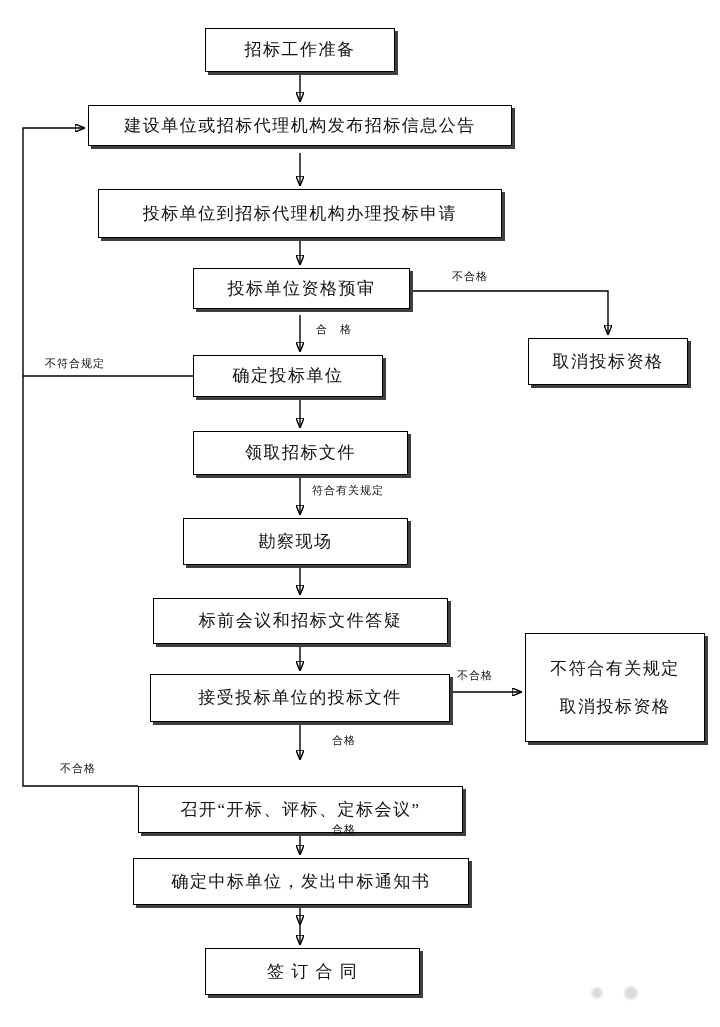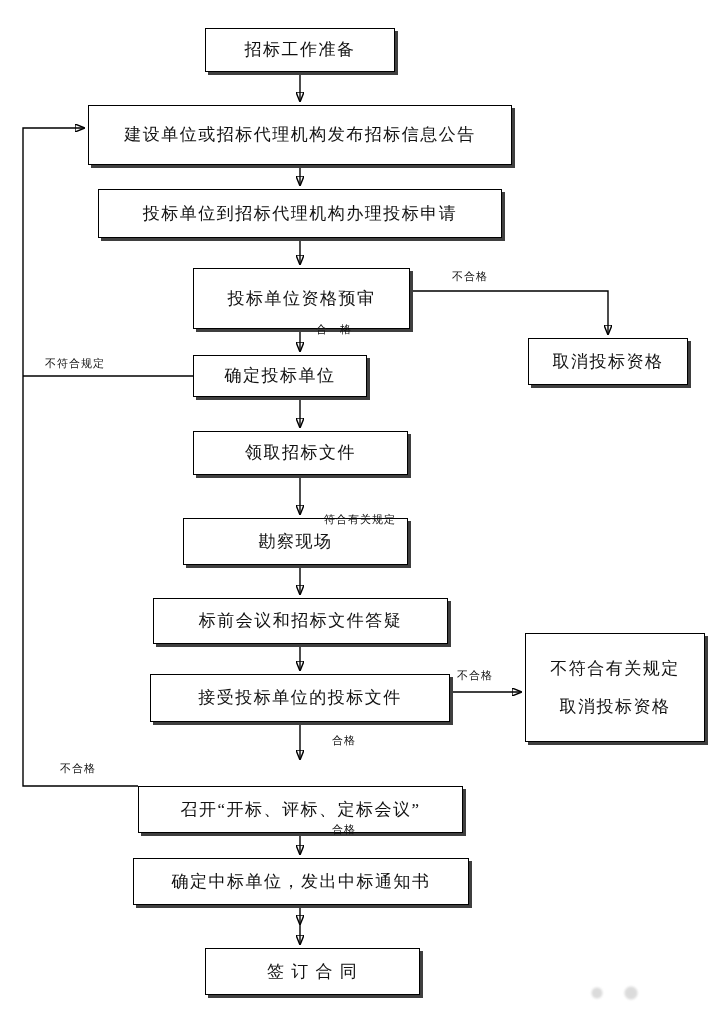--- a/index.html
+++ b/index.html
@@ -87,29 +87,29 @@
     <path d="M300 565 L300 594" marker-end="url(#arr)"></path>
     <path d="M300 644 L300 670" marker-end="url(#arr)"></path>
     <path d="M450 692 L521 692" marker-end="url(#arr)"></path>
     <path d="M300 722 L300 759" marker-end="url(#arr)"></path>
     <path d="M300 810 L300 854" marker-end="url(#arr)"></path>
     <path d="M300 905 L300 924 L300 944" marker-mid="url(#arr)" marker-end="url(#arr)"></path>
   </svg>
 
   <div class="node" style="left:205px; top:28px;  width:190px; height:44px;">招标工作准备</div>
 
-  <div class="node" style="left:88px;  top:105px; width:424px; height:60px;">建设单位或招标代理机构发布招标信息公告</div>
+  <div class="node" style="left:88px;  top:105px; width:424px; height:41px;">建设单位或招标代理机构发布招标信息公告</div>
 
   <div class="node" style="left:98px;  top:189px; width:404px; height:49px;">投标单位到招标代理机构办理投标申请</div>
 
-  <div class="node" style="left:193px; top:268px; width:217px; height:61px;">投标单位资格预审</div>
+  <div class="node" style="left:193px; top:268px; width:217px; height:41px;">投标单位资格预审</div>
 
   <div class="node" style="left:528px; top:338px; width:160px; height:47px;">取消投标资格</div>
 
-  <div class="node" style="left:193px; top:355px; width:174px; height:42px;">确定投标单位</div>
+  <div class="node" style="left:193px; top:355px; width:190px; height:42px;">确定投标单位</div>
 
   <div class="node" style="left:193px; top:431px; width:215px; height:44px;">领取招标文件</div>
 
   <div class="node" style="left:183px; top:518px; width:225px; height:47px;">勘察现场</div>
 
   <div class="node" style="left:153px; top:598px; width:295px; height:46px;">标前会议和招标文件答疑</div>
 
   <div class="node" style="left:150px; top:674px; width:300px; height:48px;font-family:Liberation Serif, serif;">接受投标单位的投标文件</div>
 
   <div class="node two-line" style="left:525px; top:633px; width:180px; height:109px;">
@@ -122,21 +122,21 @@
   <div class="node" style="left:133px; top:858px; width:336px; height:47px;">确定中标单位，发出中标通知书</div>
 
   <div class="node" style="left:205px; top:948px; width:215px; height:47px;">签 订 合 同</div>
 
   <div class="elabel" style="left:452px; top:269px;">不合格</div>
 
   <div class="elabel" style="left:316px; top:322px;">合　格</div>
 
   <div class="elabel" style="left:45px; top:356px;">不符合规定</div>
 
-  <div class="elabel" style="left:324px; top:483px;margin-top:29px;">符合有关规定</div>
+  <div class="elabel" style="left:312px; top:483px;">符合有关规定</div>
 
   <div class="elabel" style="left:457px; top:668px;">不合格</div>
 
   <div class="elabel" style="left:332px; top:733px;">合格</div>
 
   <div class="elabel" style="left:60px; top:761px;">不合格</div>
 
   <div class="elabel" style="left:332px; top:822px;">合格</div>
 
   <div class="watermark"></div>

